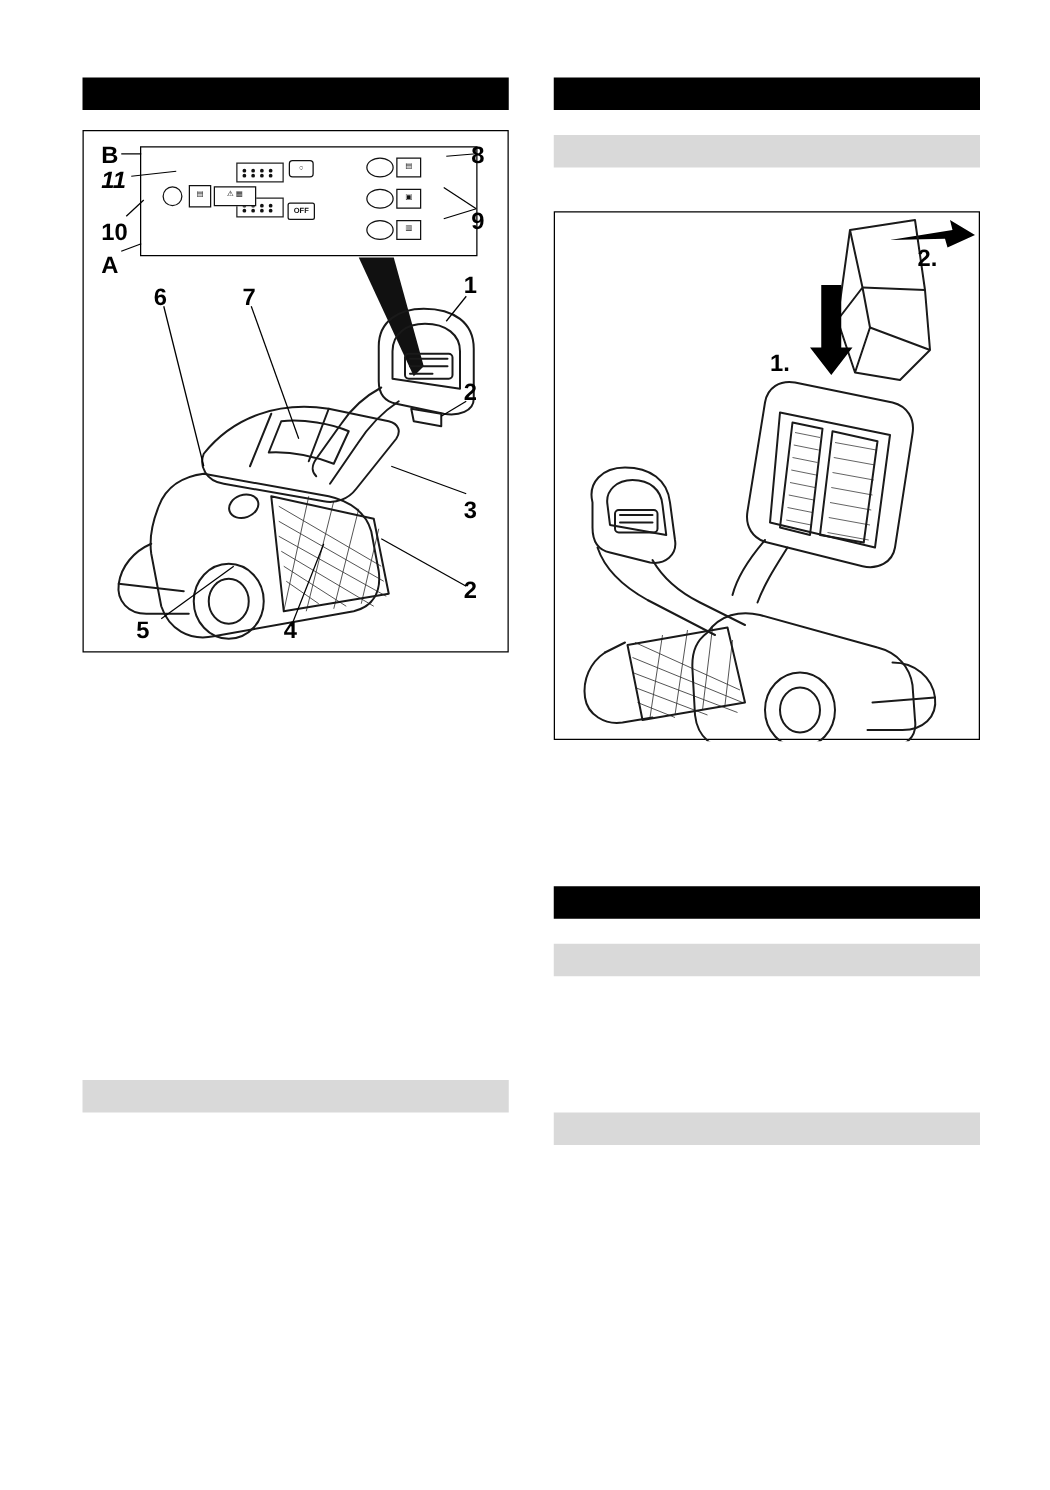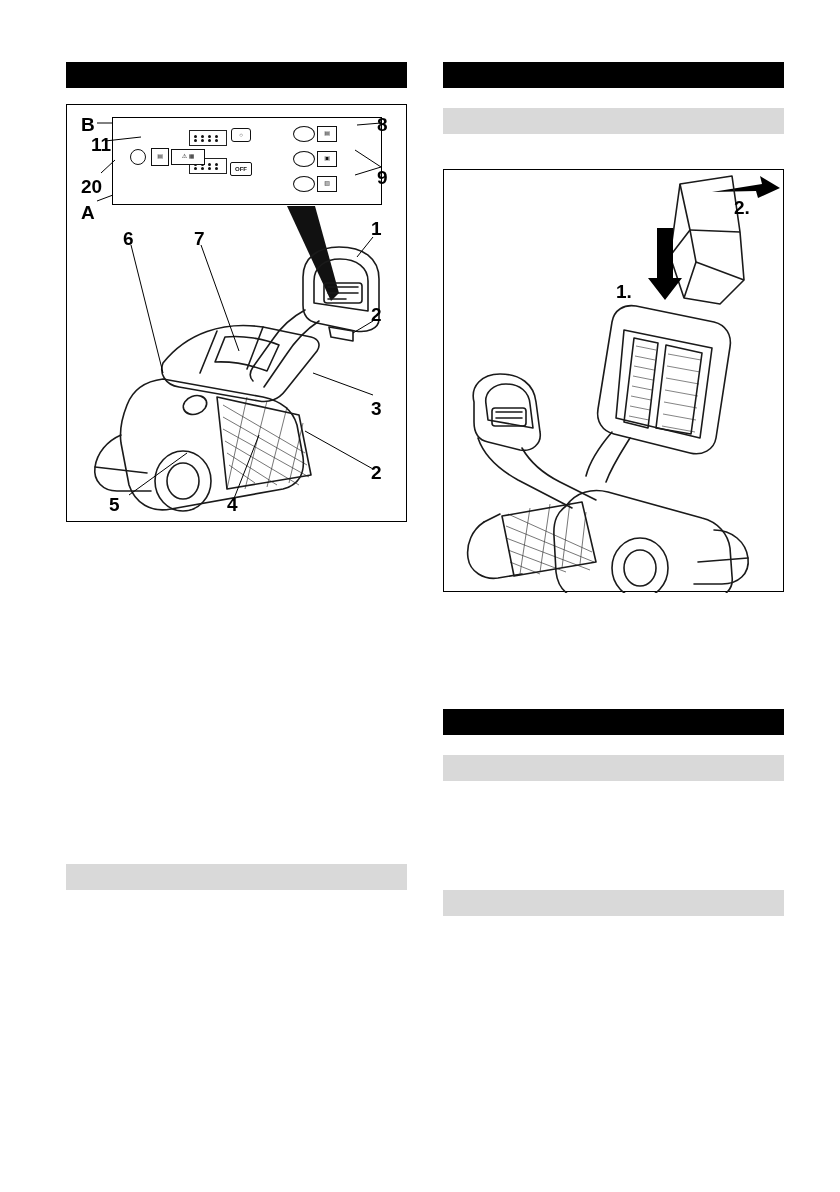--- a/index.html
+++ b/index.html
@@ -228,22 +228,22 @@
         <line x1="306" y1="132" x2="290" y2="152"></line>
         <line x1="306" y1="216" x2="286" y2="228"></line>
         <line x1="306" y1="290" x2="246" y2="268"></line>
         <line x1="306" y1="364" x2="238" y2="326"></line>
         <line x1="62" y1="390" x2="120" y2="348"></line>
         <line x1="166" y1="396" x2="192" y2="330"></line>
       </g>
     </svg>
 
     <span class="label" style="left:14px; top:10px;">B</span>
-    <span class="label" style="left:24px; top:30px;">11</span>
-    <span class="label" style="left:14px; top:72px;">20</span>
+    <span class="label" style="left:14px; top:30px;font-style:italic;">11</span>
+    <span class="label" style="left:14px; top:72px;">10</span>
     <span class="label" style="left:14px; top:98px;">A</span>
     <span class="label" style="left:310px; top:10px;">8</span>
     <span class="label" style="left:310px; top:63px;">9</span>
 
     <span class="label" style="left:56px;  top:124px;">6</span>
     <span class="label" style="left:127px; top:124px;">7</span>
     <span class="label" style="left:304px; top:114px;">1</span>
     <span class="label" style="left:304px; top:200px;">2</span>
     <span class="label" style="left:304px; top:294px;">3</span>
     <span class="label" style="left:304px; top:358px;">2</span>

